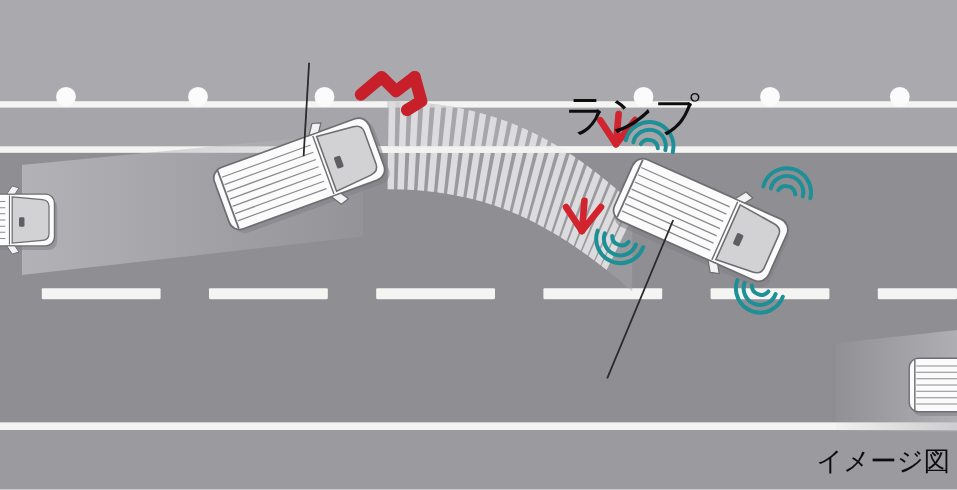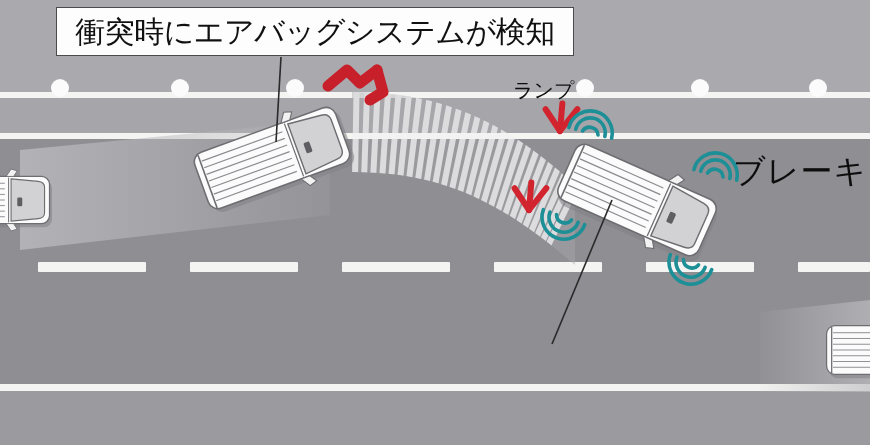--- a/index.html
+++ b/index.html
@@ -52,21 +52,21 @@
     width: 450px;
     height: 88px;
     font-size: 30px;
     padding-bottom: 2px;
   }
 
   
   .free-label {
     position: absolute;
     color: #0d0d0d;
-    font-size: 20px;
+    font-size: 40px;
     letter-spacing: 0px;
     white-space: nowrap;
   }
   #label-lamp { left: 513px; top: 77px; }
   #label-brake { left: 733px; top: 150px; font-size: 32px; letter-spacing: 1px; }
   #label-note  { left: 742px; top: 403px; font-size: 24px; letter-spacing: 0px; }
 </style>
 </head>
 <body>
 
@@ -229,21 +229,20 @@
 
     <polygon points="870,300 760,312 760,392 870,392" fill="url(#shadowCone2)"></polygon>
     <g transform="translate(888,350) scale(0.64)">
       <use href="#van"></use>
     </g>
 
     <line x1="281" y1="57" x2="276" y2="142" stroke="#2a2a2a" stroke-width="1.6"></line>
     <line x1="552" y1="344" x2="612" y2="200" stroke="#2a2a2a" stroke-width="1.6"></line>
   </svg>
 
-  <div class="caption-box" id="caption-top">衝突時にエアバッグシステムが検知</div>
 
 
   <div class="free-label" id="label-lamp">ランプ</div>
 
-  <div class="free-label" id="label-brake">ブレーキ</div>
-
+
+  <div class="free-label" id="label-note">イメージ図</div>
 
 </div>
 
 </body></html>

